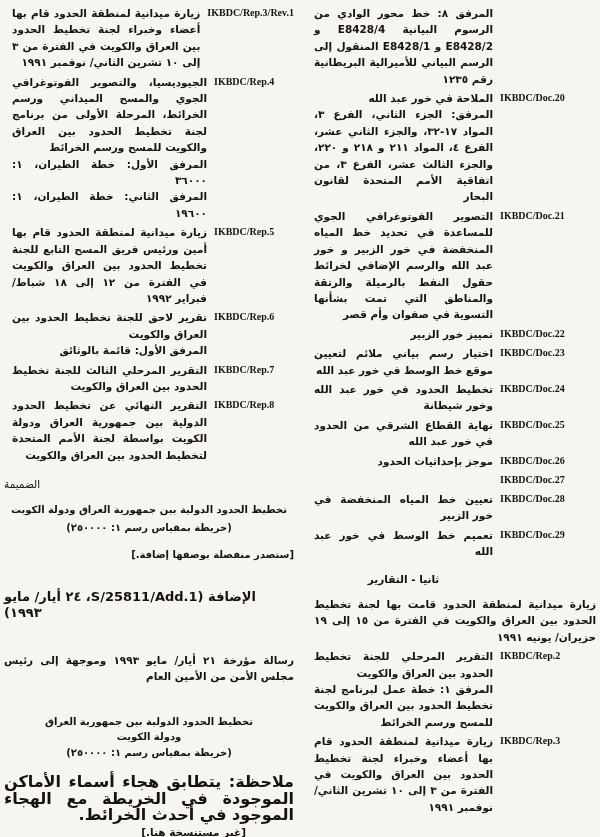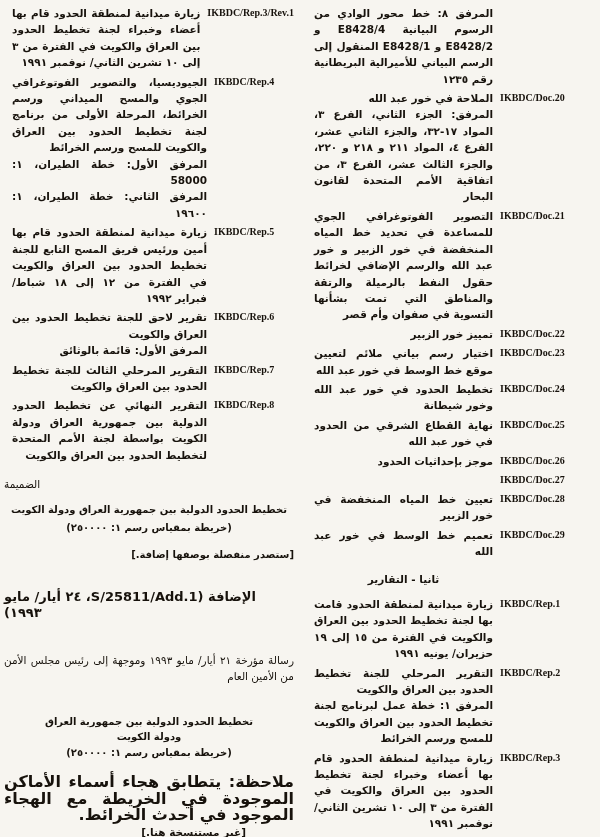--- a/index.html
+++ b/index.html
@@ -32,21 +32,21 @@
   }
   .heading-row{margin:11px 0 9px 0;justify-content:flex-end;}
   .heading-row .text{text-align:center;white-space:normal;letter-spacing:.5px;}
   
   .annex-heading{font-weight:400;font-size:10.5px;text-align:left;margin:15px 2px 12px 0;}
   .annex-center{font-weight:700;font-size:10px;line-height:15px;text-align:center;}
   .annex-title{margin-top:5px;}
   .annex-scale{margin-top:3px;}
   .issued-note{font-weight:700;font-size:10px;text-align:right;margin-top:14px;}
   .addendum-heading{font-weight:700;font-size:13px;text-align:left;margin-top:29px;line-height:16px;}
-  .letter{font-weight:400;font-size:10.5px;line-height:16.5px;text-align:justify;margin-top:31px;}
+  .letter{font-weight:700;font-size:10.5px;line-height:16.5px;text-align:justify;margin-top:31px;}
   .title2{margin-top:29px;}
   .title2 div{font-weight:700;font-size:10px;line-height:15.5px;text-align:center;}
   .note{font-weight:700;font-size:16px;line-height:16.5px;text-align:justify;margin-top:14px;}
   .note-bracket{font-weight:700;font-size:10.5px;text-align:right;padding-left:38px;padding-right:48px;line-height:16px;}
 </style>
 </head>
 <body>
 
 <div class="page">
 
@@ -106,21 +106,20 @@
       <div class="code">IKBDC/Doc.29</div>
       <div class="text">تعميم خط الوسط في خور عبد الله</div>
     </div>
 
     <div class="entry heading-row">
       <div class="code"></div>
       <div class="text">ثانيا - التقارير</div>
     </div>
 
     <div class="entry">
-      <div class="code">IKBDC/Rep.1</div>
       <div class="text">زيارة ميدانية لمنطقة الحدود قامت بها لجنة تخطيط الحدود بين العراق والكويت في الفترة من ١٥ إلى ١٩ حزيران/ يونيه ١٩٩١</div>
     </div>
 
     <div class="entry">
       <div class="code">IKBDC/Rep.2</div>
       <div class="text">التقرير المرحلي للجنة تخطيط الحدود بين العراق والكويت
 المرفق ١: خطة عمل لبرنامج لجنة تخطيط الحدود بين العراق والكويت للمسح ورسم الخرائط</div>
     </div>
 
     <div class="entry">
@@ -133,21 +132,21 @@
   <div class="column col-left">
 
     <div class="entry">
       <div class="code">IKBDC/Rep.3/Rev.1</div>
       <div class="text">زيارة ميدانية لمنطقة الحدود قام بها أعضاء وخبراء لجنة تخطيط الحدود بين العراق والكويت في الفترة من ٣ إلى ١٠ تشرين الثاني/ نوفمبر ١٩٩١</div>
     </div>
 
     <div class="entry">
       <div class="code">IKBDC/Rep.4</div>
       <div class="text">الجيوديسيا، والتصوير الفوتوغرافي الجوي والمسح الميداني ورسم الخرائط، المرحلة الأولى من برنامج لجنة تخطيط الحدود بين العراق والكويت للمسح ورسم الخرائط
-المرفق الأول: خطة الطيران، ١: 58000
+المرفق الأول: خطة الطيران، ١: ٣٦٠٠٠
 المرفق الثاني: خطة الطيران، ١: ١٩٦٠٠</div>
     </div>
 
     <div class="entry">
       <div class="code">IKBDC/Rep.5</div>
       <div class="text">زيارة ميدانية لمنطقة الحدود قام بها أمين ورئيس فريق المسح التابع للجنة تخطيط الحدود بين العراق والكويت في الفترة من ١٢ إلى ١٨ شباط/ فبراير ١٩٩٢</div>
     </div>
 
     <div class="entry">
       <div class="code">IKBDC/Rep.6</div>

